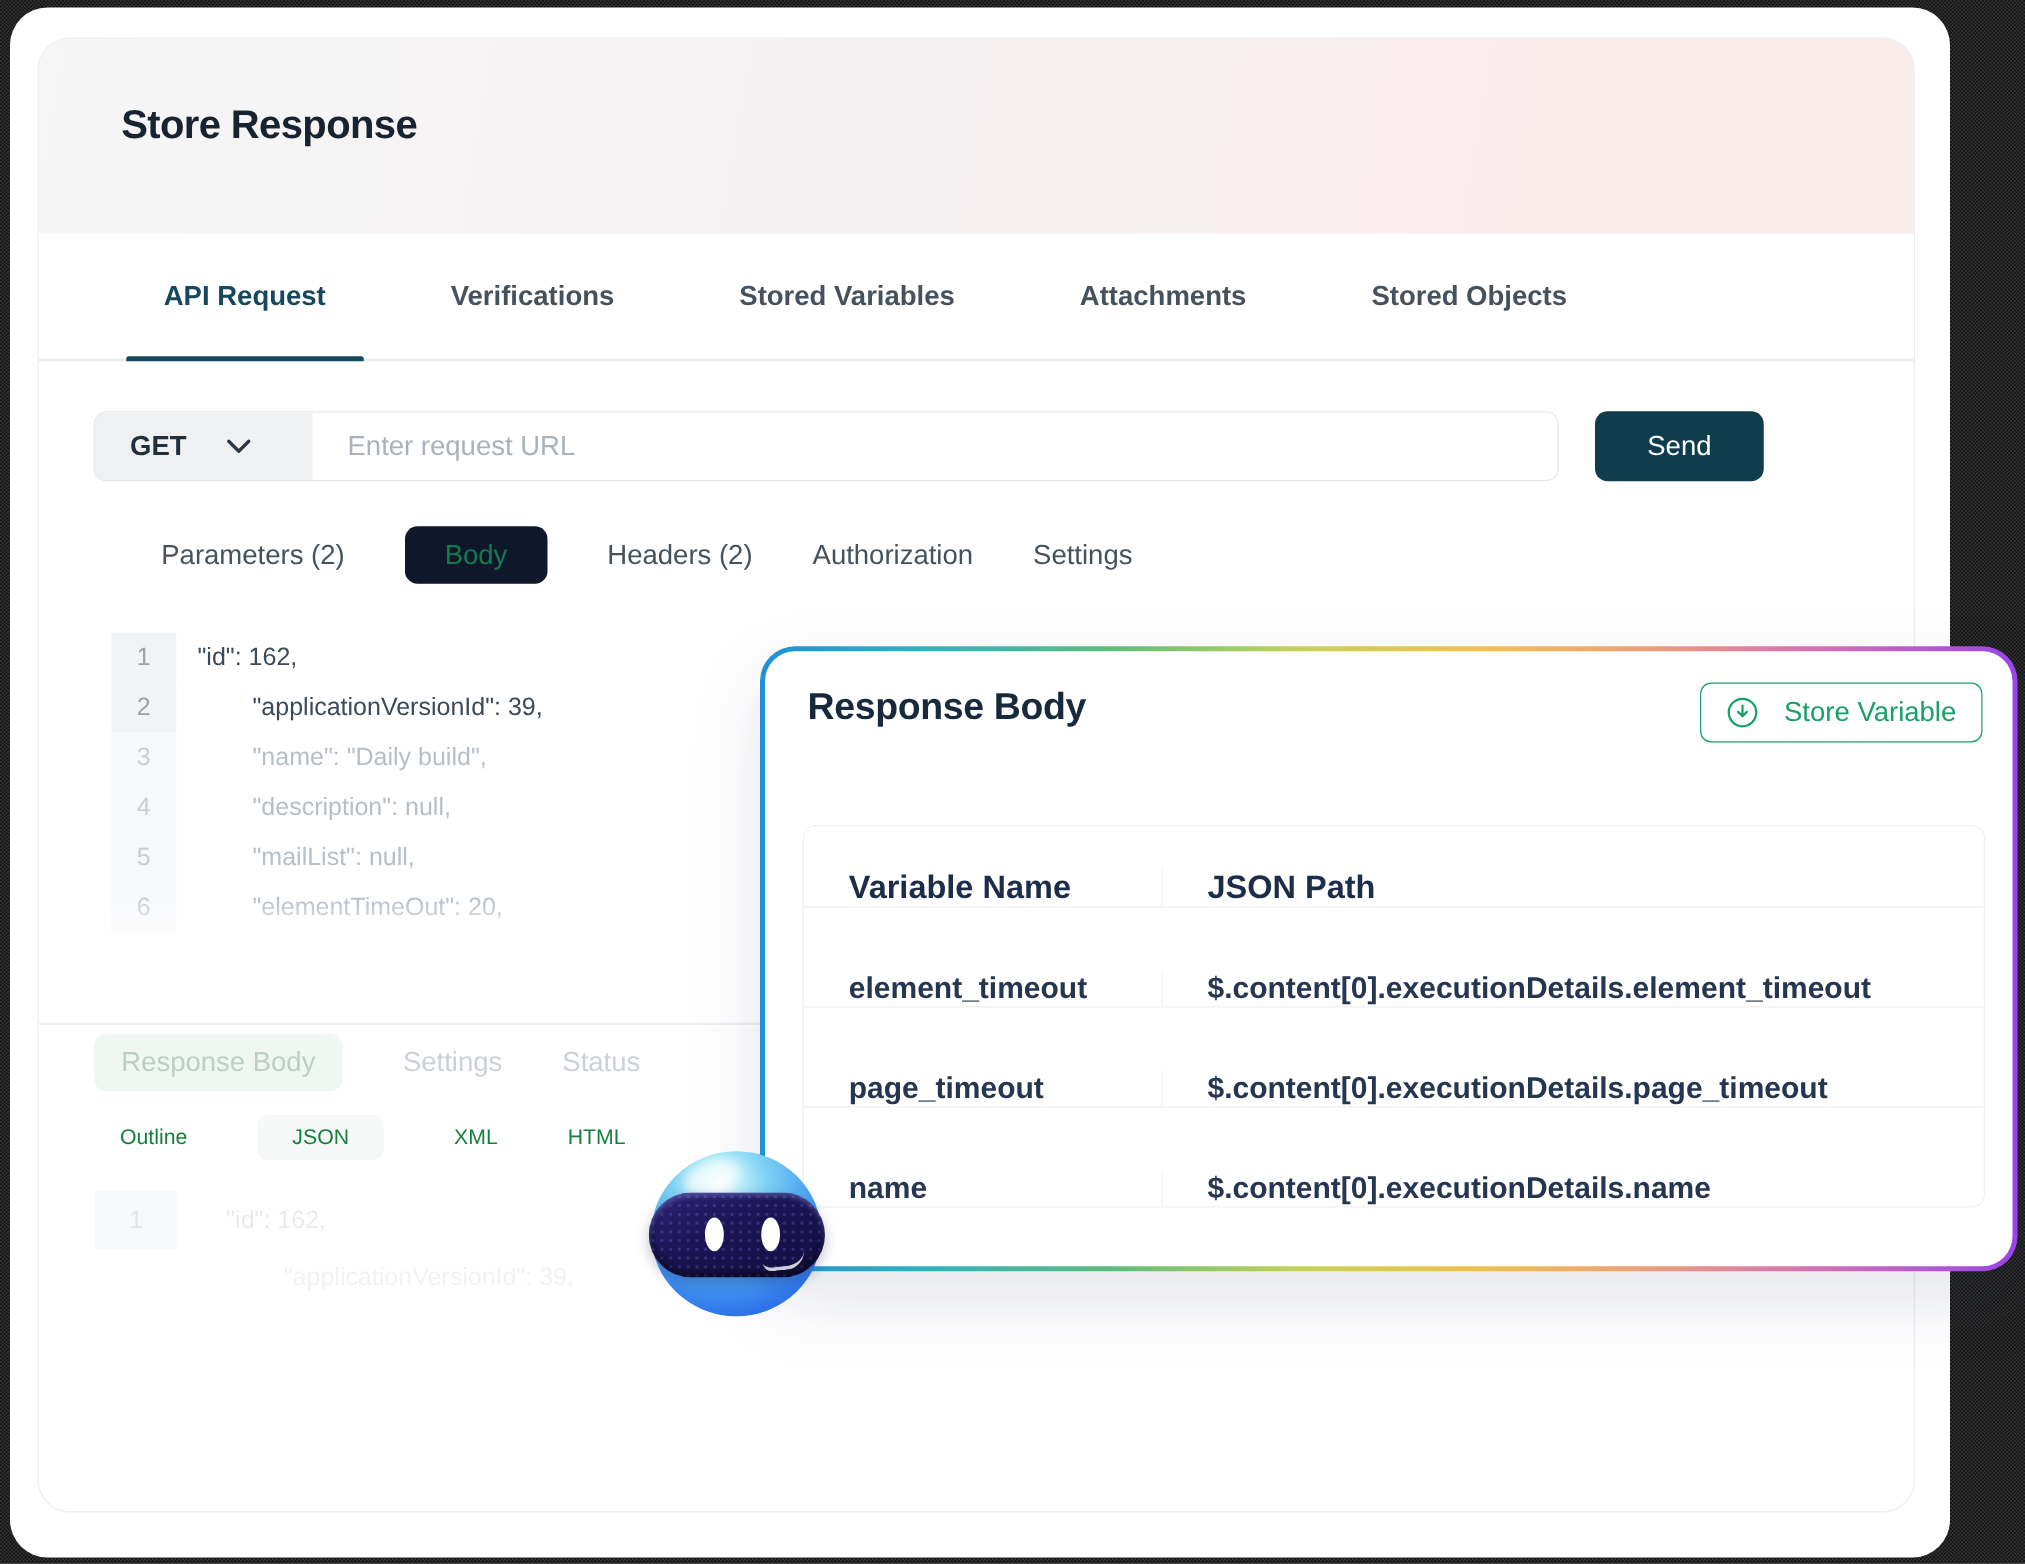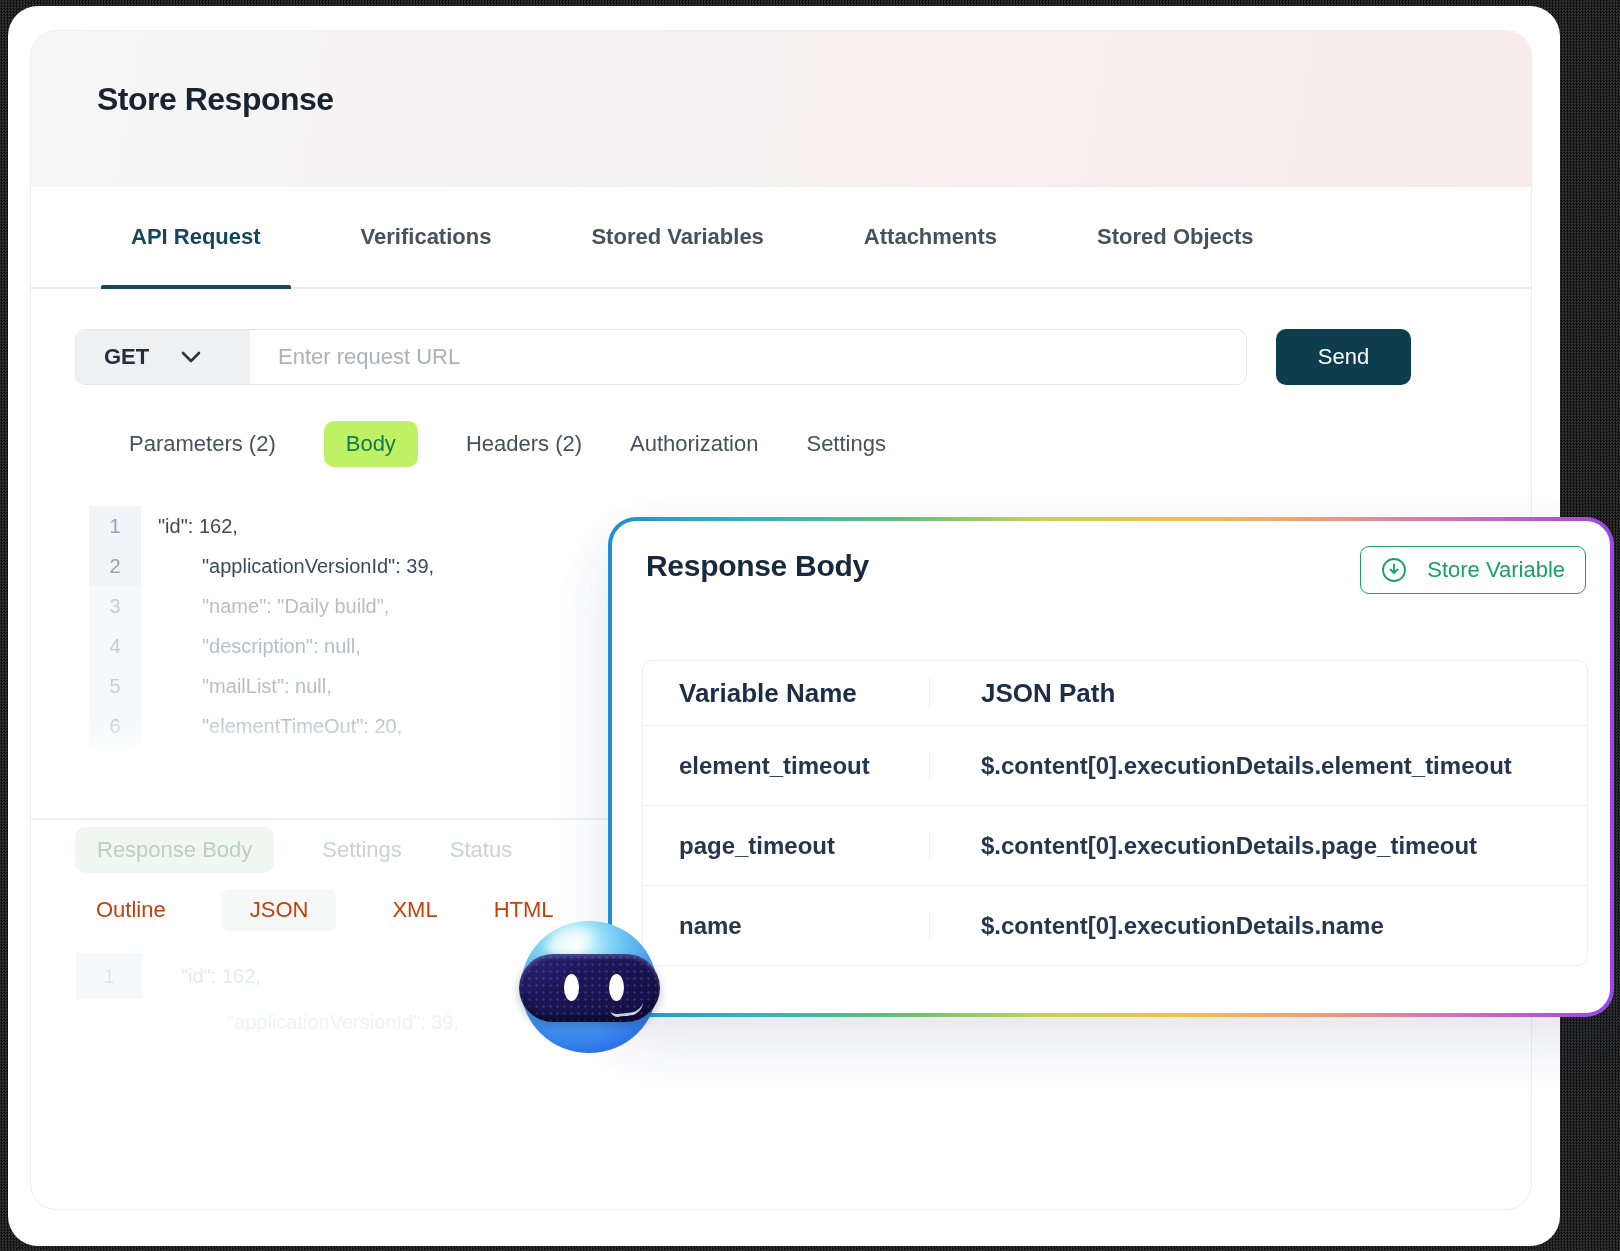--- a/index.html
+++ b/index.html
@@ -65,21 +65,21 @@
     background:#0e3d4d; color:#fff; font-size:22px; font-weight:500;
     border:none; border-radius:10px; cursor:pointer; font-family:"Liberation Sans",sans-serif;
   }
   
   .subtabs {
     position:absolute; left:62px; top:390px; height:46px;
     display:flex; align-items:center; gap:48px;margin-left:36px;
   }
   .subtab { font-size:22px; color:#45525d; cursor:pointer; white-space:nowrap; }
   .subtab.pill-active {
-    background:#bef264; color:#157a50; padding:10px 22px; border-radius:10px;
+    background:#0f172a; color:#157a50; padding:10px 32px; border-radius:10px;
   }
   
   .editor {
     position:absolute; left:58px; top:475px; width:555px; height:262px; overflow:hidden;
   }
   .code-row { display:flex; align-items:stretch; height:40px; }
   .gutter {
     width:52px; flex-shrink:0; text-align:center; line-height:40px;
     font-size:20px; background:#f7f8fa; color:#c7cdd3;
   }
@@ -101,21 +101,21 @@
   .resp-tabs {
     position:absolute; left:44px; top:796px; height:46px;
     display:flex; align-items:center; gap:48px;
   }
   .resp-tab { font-size:22px; color:#cbd1d6; white-space:nowrap; cursor:pointer; }
   .resp-tab.pill { background:#f0f7f3; color:#bccec6; padding:10px 22px; border-radius:10px; }
   .format-tabs {
     position:absolute; left:65px; top:858px; height:42px;
     display:flex; align-items:center; gap:56px;
   }
-  .format-tab { font-size:22px; color:#c2410c; white-space:nowrap; cursor:pointer; }
+  .format-tab { font-size:17px; color:#15803d; white-space:nowrap; cursor:pointer; }
   .format-tab.pill { background:#f6f8f8; padding:8px 28px; border-radius:8px; }
   .faded-code { position:absolute; left:0; top:0; }
   .fgutter {
     position:absolute; left:45px; top:922px; width:66px; height:46px;
     background:#f7f8f9; color:#e2e5e8; font-size:20px; text-align:center; line-height:46px;
   }
   .fline1 { position:absolute; left:150px; top:934px; font-size:20px; color:#e8ebed; white-space:pre; }
   .fline2 { position:absolute; left:196px; top:980px; font-size:20px; color:#f0f2f4; white-space:pre; }
   
   .overlay-card {
@@ -134,21 +134,21 @@
   .store-btn {
     position:absolute; right:24px; top:25px; height:48px; padding:0 20px;
     background:#fff; border:1.5px solid #1aa268; border-radius:9px;
     color:#17a067; font-size:22px; font-family:"Liberation Sans",sans-serif;
     display:inline-flex; align-items:center; gap:20px; cursor:pointer;
   }
   .rb-table {
     position:absolute; left:30px; top:139px; width:946px;
     border:1px solid #edeff1; border-radius:10px; overflow:hidden; background:#fff;
   }
-  .tr { display:flex; align-items:center; height:80px; border-top:1px solid #edeff1;gap:15px; }
+  .tr { display:flex; align-items:flex-end; height:80px; border-top:1px solid #edeff1; }
   .tr.th { height:64px; border-top:none; }
   .td { display:flex; align-items:center; padding-left:36px; font-size:24px; color:#243650;font-weight:bold; }
   .td.c1 { width:287px; flex-shrink:0; border-right:1px solid #edeff1; }
   .td.c2 { flex:1; }
   .tr.th .td { font-size:26px; font-weight:700; color:#1b2d49; }
   
   .robot { position:absolute; left:519px; top:921px; width:141px; height:132px; z-index:6; }
   .robot-sphere {
     position:absolute; left:2px; top:0; width:136px; height:132px; border-radius:50%;
     background:radial-gradient(circle at 40% 20%, #f2fdf6 0%, #b5ecf7 14%, #7fd3f4 28%, #49a0f2 55%, #2d72e9 80%, #2f63d9 100%);

